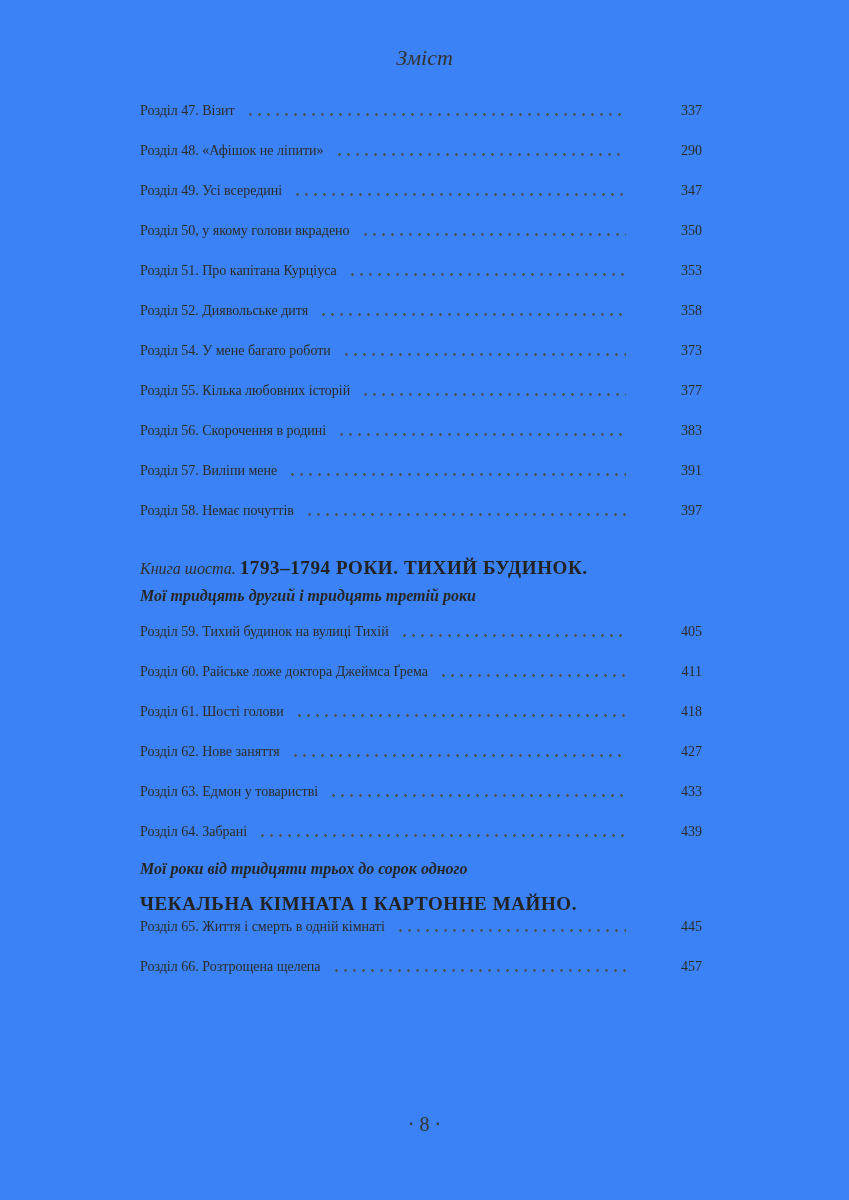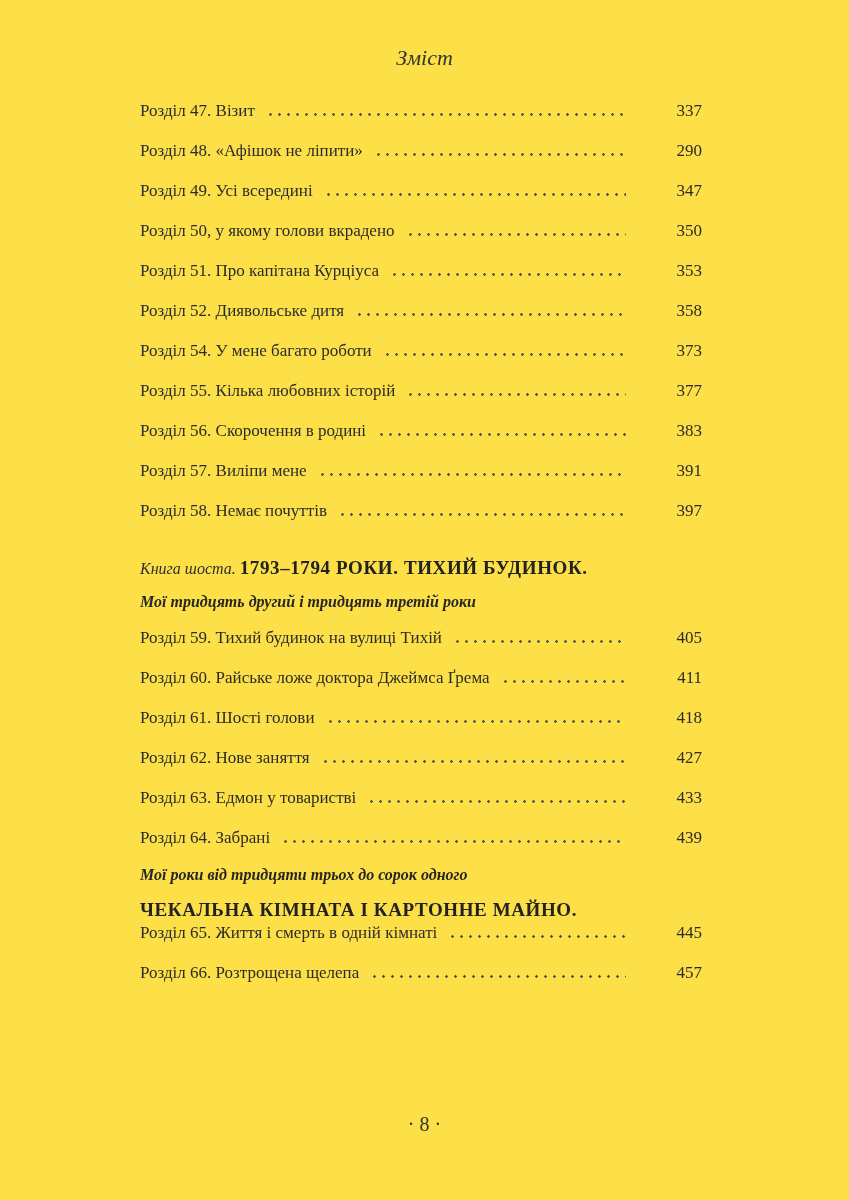--- a/index.html
+++ b/index.html
@@ -4,21 +4,21 @@
 <style>
   html, body {
     margin: 0;
     padding: 0;
     background: #ffffff;
   }
   .page {
     position: relative;
     width: 849px;
     height: 1200px;
-    background: #fde047;
+    background: #3b82f6;
     font-family: "Liberation Serif", "DejaVu Serif", serif;
     color: #2b2b2b;
     overflow: hidden;
   }
   .page-title {
     position: absolute;
     top: 46px;
     left: 0;
     width: 100%;
     text-align: center;
@@ -31,21 +31,21 @@
     position: absolute;
     left: 140px;
     top: 99px;
     width: 562px;
     display: flex;
     flex-direction: column;
   }
   .entry {
     display: flex;
     align-items: flex-end;
-    font-size: 17px;
+    font-size: 14px;
     line-height: 23px;
     margin-bottom: 17px;
   }
   .entry .label {
     flex: 0 0 auto;
     white-space: nowrap;
   }
   .entry .dots {
     flex: 1 1 auto;
     height: 3px;
@@ -148,21 +148,21 @@
       <div class="entry">
         <span class="label">Розділ 57. Виліпи мене</span>
         <div class="dots"></div>
         <span class="pagenum">391</span>
       </div>
       <div class="entry">
         <span class="label">Розділ 58. Немає почуттів</span>
         <div class="dots"></div>
         <span class="pagenum">397</span>
       </div>
-      <div class="heading hline" style="margin-bottom: 6px;"><span class="seg-italic">Книга шоста. </span><span class="seg-bold-caps">1793–1794 РОКИ. ТИХИЙ БУДИНОК.</span></div>
+      <div class="heading hline" style="margin-bottom: 0px;"><span class="seg-italic">Книга шоста. </span><span class="seg-bold-caps">1793–1794 РОКИ. ТИХИЙ БУДИНОК.</span></div>
       <div class="heading hline" style="margin-top: 8px;"><span class="seg-bold-italic">Мої тридцять другий і тридцять третій роки</span></div>
       <div class="entry">
         <span class="label">Розділ 59. Тихий будинок на вулиці Тихій</span>
         <div class="dots"></div>
         <span class="pagenum">405</span>
       </div>
       <div class="entry">
         <span class="label">Розділ 60. Райське ложе доктора Джеймса Ґрема</span>
         <div class="dots"></div>
         <span class="pagenum">411</span>

